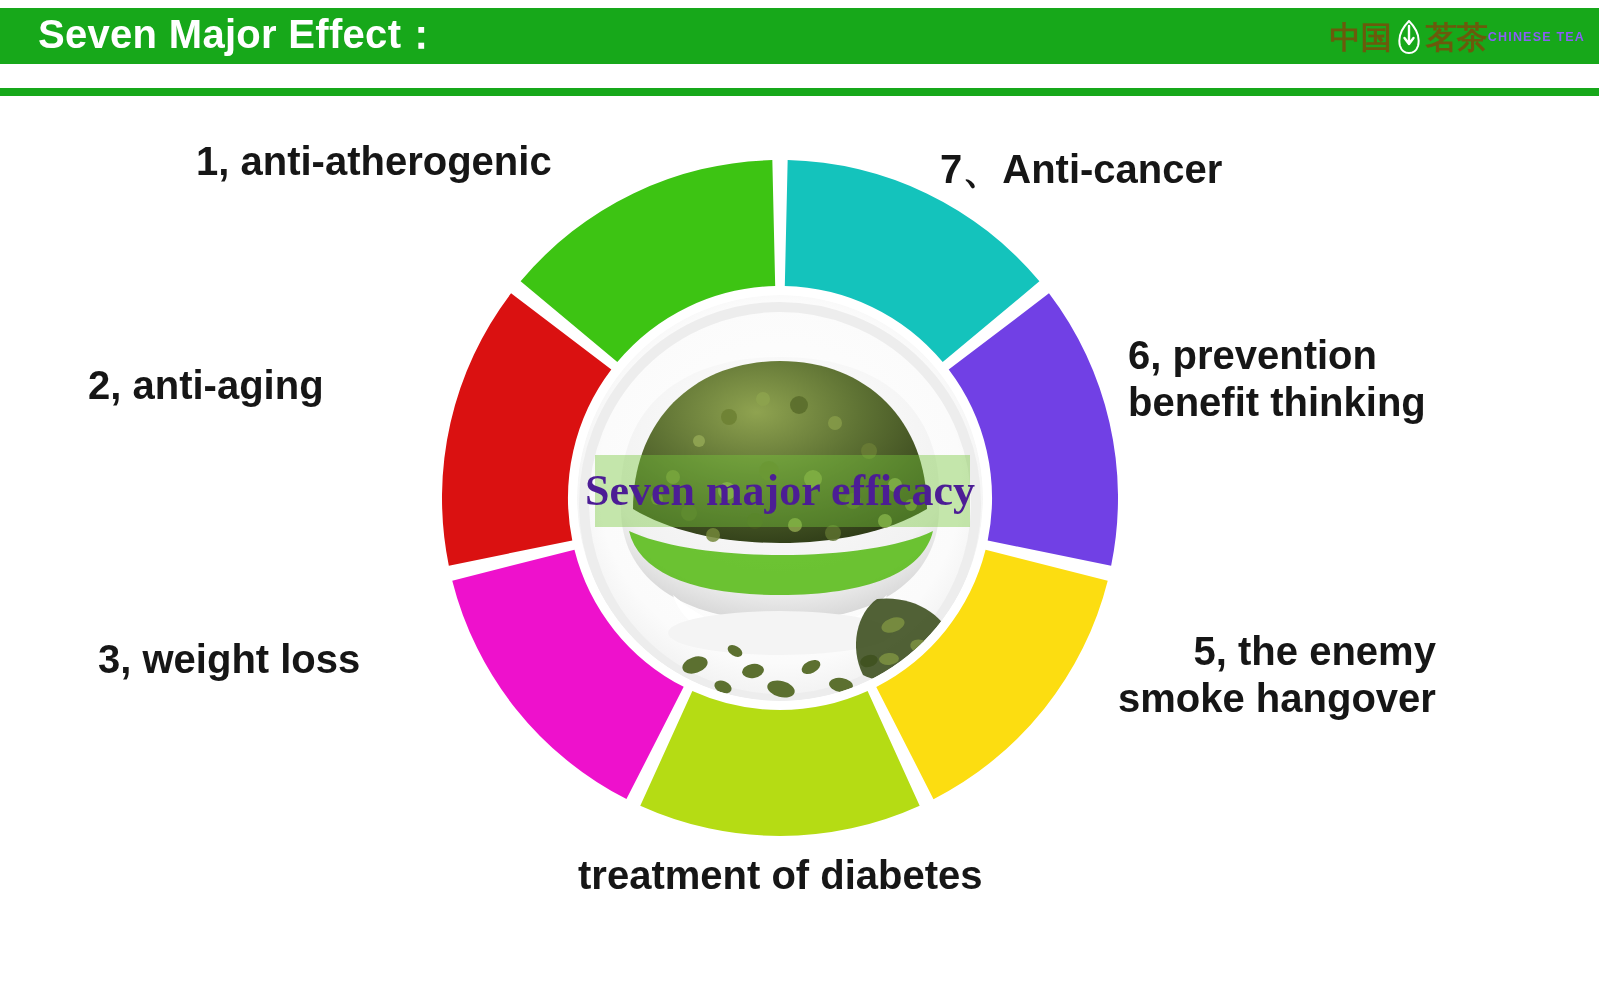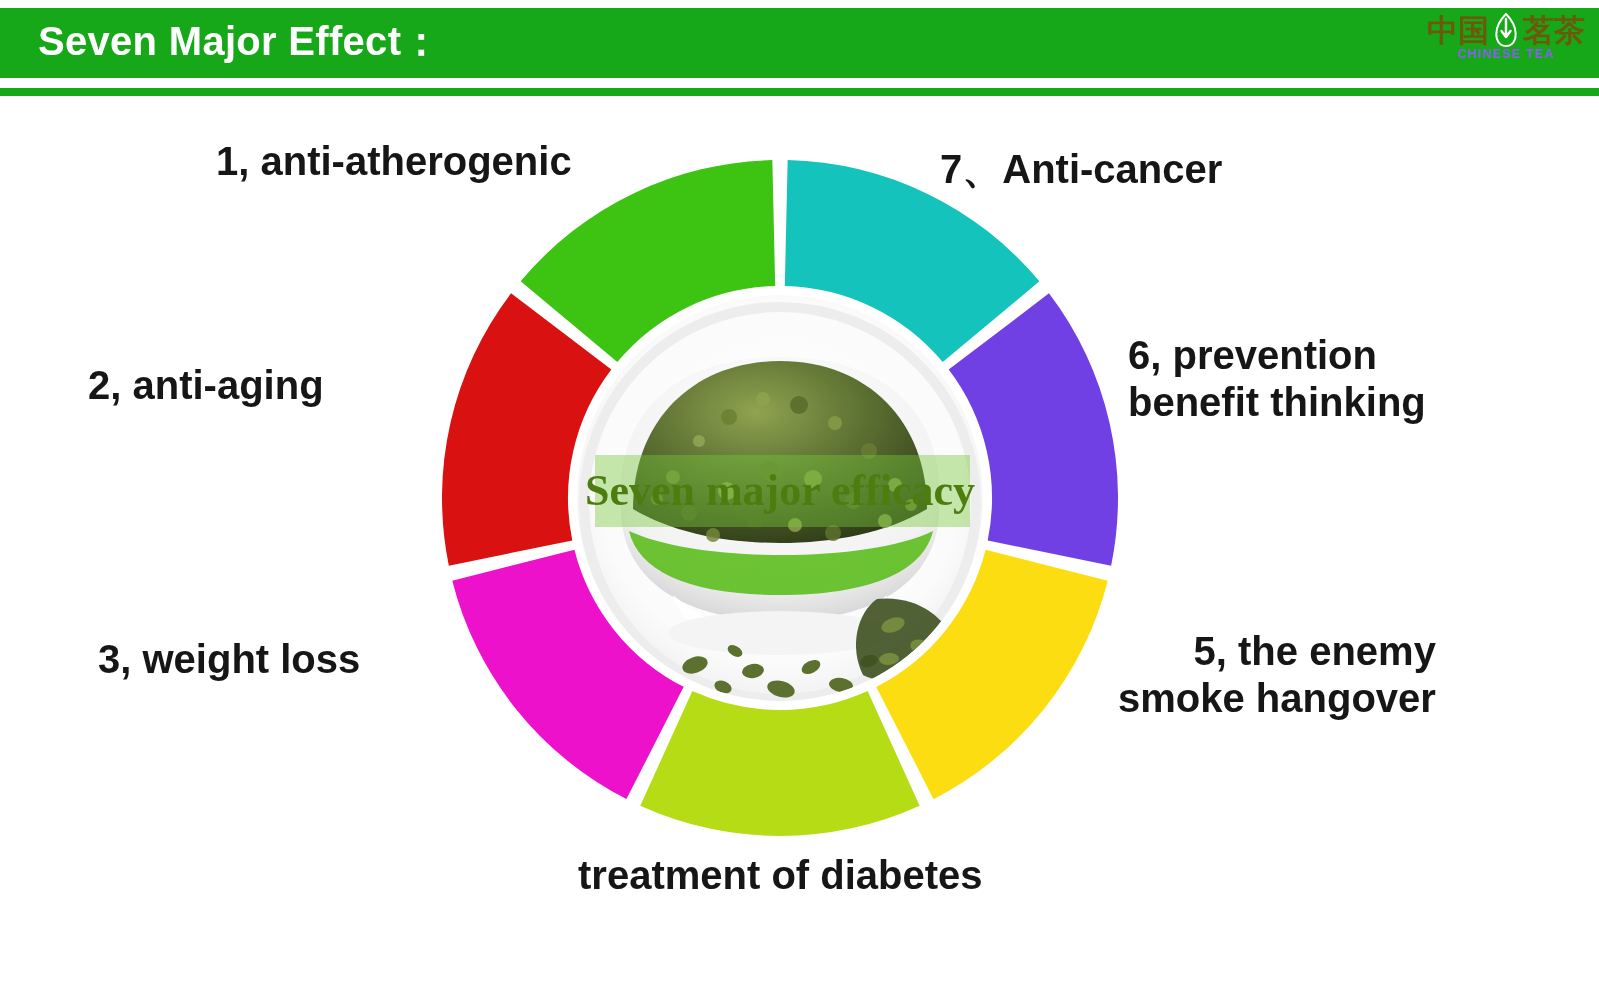--- a/index.html
+++ b/index.html
@@ -14,21 +14,21 @@
     overflow: hidden;
     font-family: "Liberation Sans", sans-serif;
   }
 
   
   #header-bar {
     position: absolute;
     left: 0;
     top: 8px;
     width: 1599px;
-    height: 70px;
+    height: 56px;
     background: #17a81a;
     overflow: hidden;
   }
   #header-title {
     position: absolute;
     left: 38px;
     top: 50%;
     transform: translateY(-52%);
     color: #ffffff;
     font-size: 40px;
@@ -45,21 +45,20 @@
     background: #17a81a;
   }
 
   
   #brand-logo {
     position: absolute;
     right: 14px;
     top: 2px;
     height: 70px;
     display: flex;
-    flex-direction: column;
     align-items: center;
     justify-content: center;
   }
   #brand-cn-row {
     display: flex;
     align-items: center;
     gap: 4px;
   }
   .brand-cn {
     color: #6b5a0c;
@@ -113,38 +112,38 @@
     width: 375px;
     height: 72px;
     background: rgba(120, 200, 60, 0.42);
   }
   #center-caption {
     position: absolute;
     left: 440px;
     top: 462px;
     width: 680px;
     text-align: center;
-    color: #4d7c0f;
+    color: #4c1d95;
     font-family: "Liberation Serif", serif;
     font-size: 44px;
     font-weight: bold;
     line-height: 58px;
     white-space: nowrap;
   }
 
   
   .wheel-label {
     position: absolute;
     color: #161616;
     font-size: 40px;
     font-weight: bold;
     line-height: 1.18;
     white-space: nowrap;
   }
-  #label-1 { left: 196px;  top: 138px; margin-left: 20px; }
+  #label-1 { left: 196px;  top: 138px; }
   #label-2 { left: 88px;   top: 362px; }
   #label-3 { left: 98px;   top: 636px; }
   #label-4 { left: 578px;  top: 852px; }
   #label-5 { left: 1118px; top: 628px; text-align: right; }
   #label-6 { left: 1128px; top: 332px; text-align: left; }
   #label-7 { left: 940px;  top: 146px; }
 </style>
 </head>
 <body>
 

